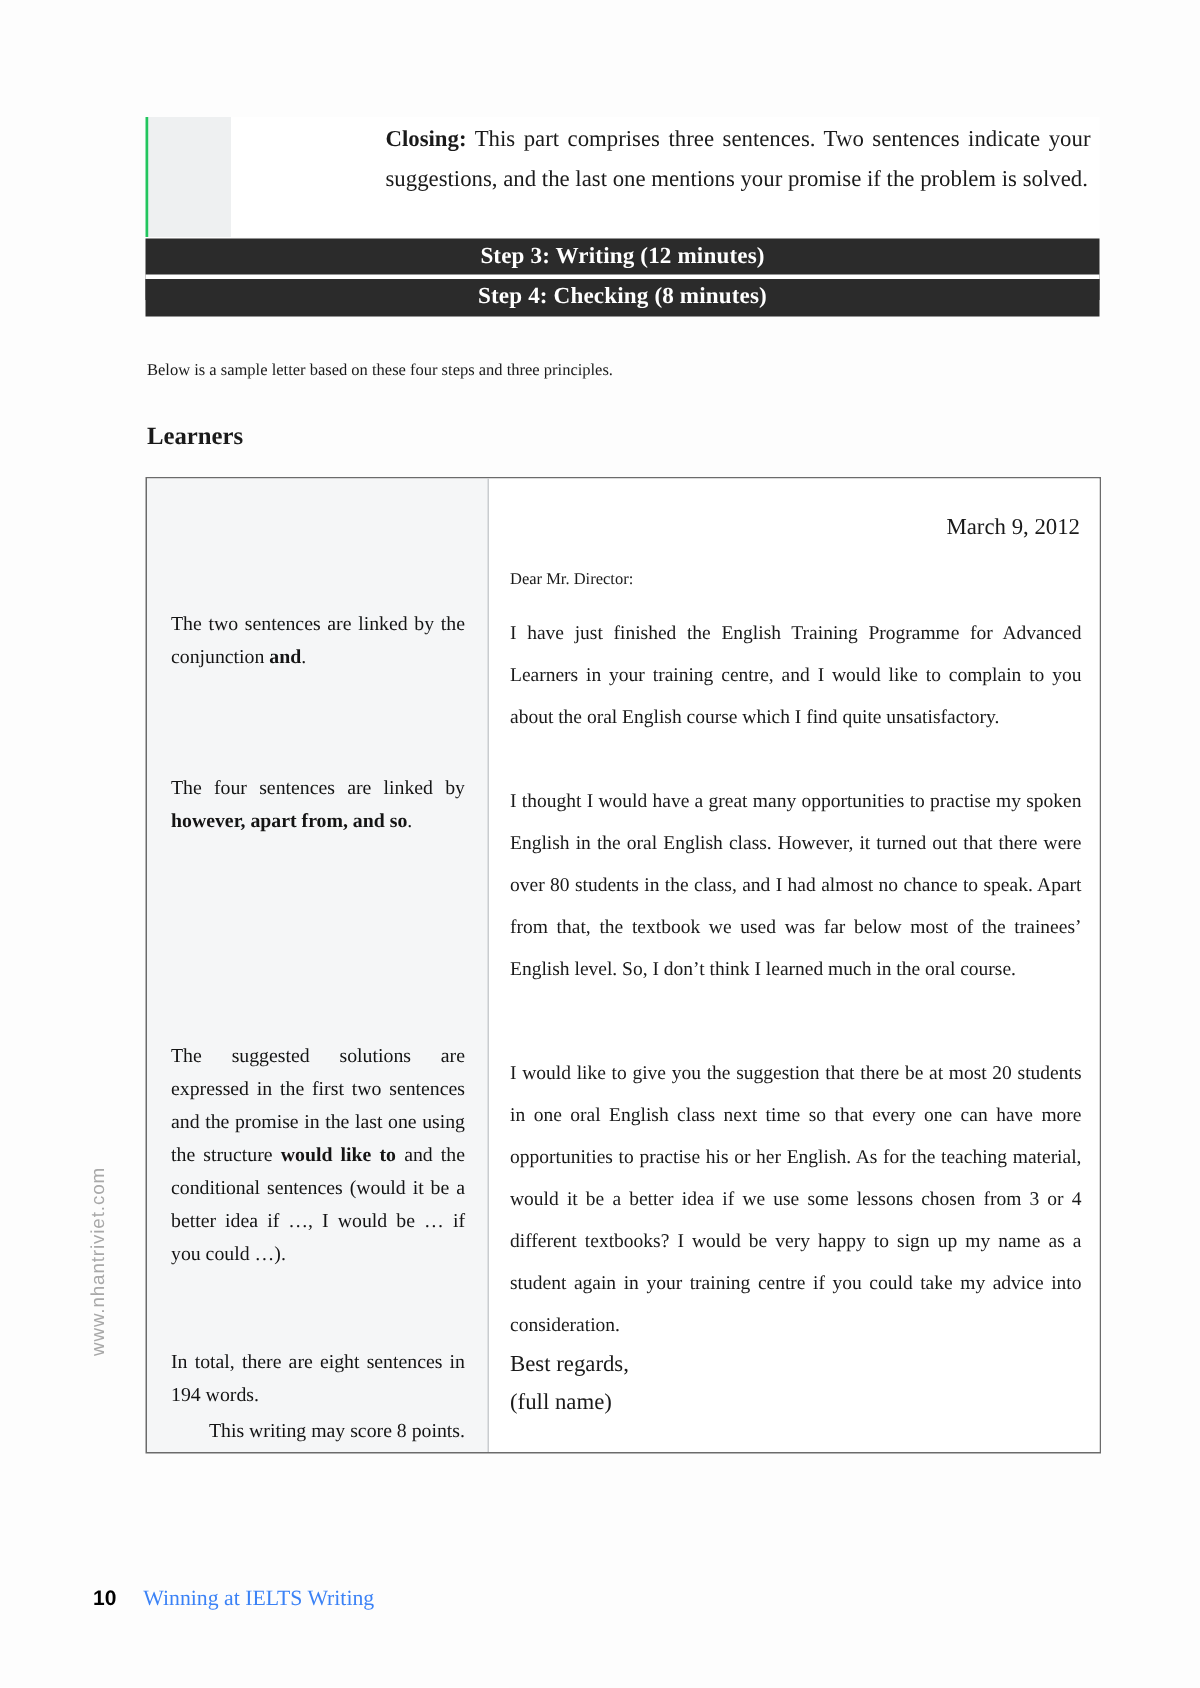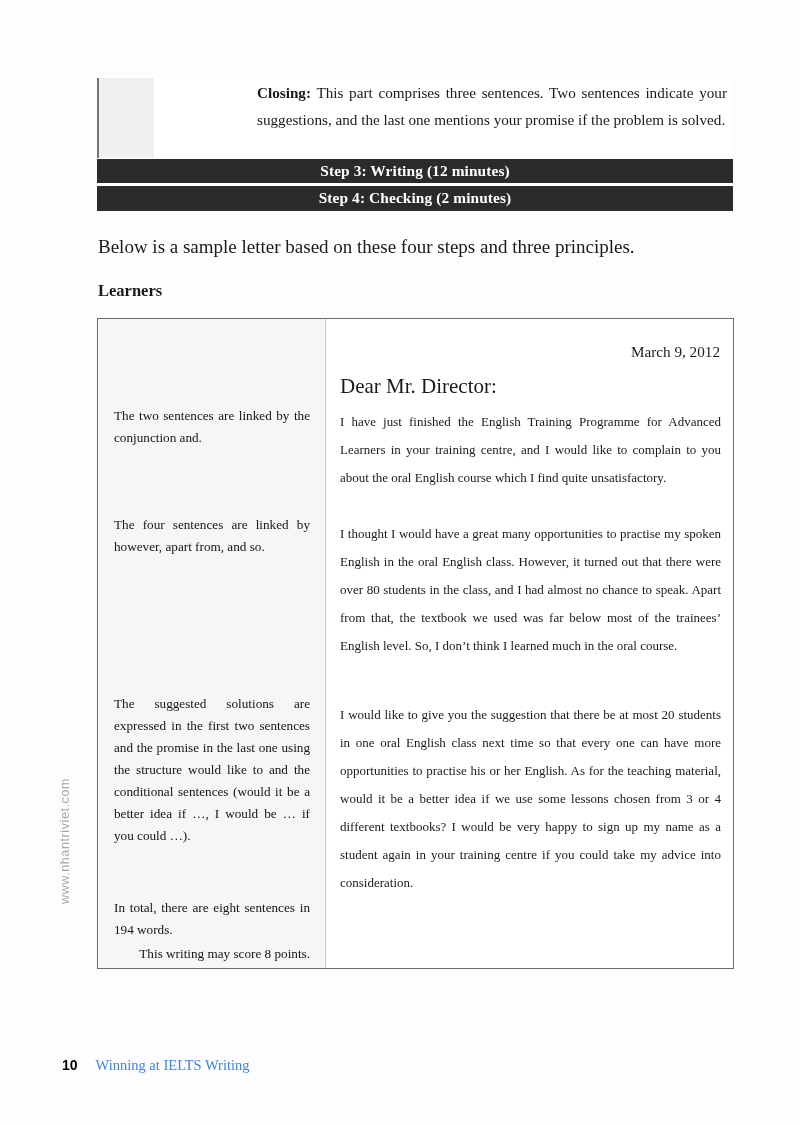--- a/index.html
+++ b/index.html
@@ -24,21 +24,21 @@
   }
 
   
   .top-block {
     position: absolute;
     left: 97px;
     top: 78px;
     width: 636px;
     height: 80px;
     background: #ffffff;
-    border-left: 2px solid #737373;
+    border-left: 2px solid #22c55e;
     box-sizing: border-box;
   }
   .top-block .gray-stub {
     position: absolute;
     left: 0;
     top: 0;
     width: 55px;
     height: 80px;
     background: #eef0f1;
   }
@@ -79,21 +79,21 @@
     background: #ffffff;
   }
   .step-bar-4 { top: 186px; height: 25px; }
 
   
   .intro-line {
     position: absolute;
     left: 98px;
     top: 235px;
     width: 640px;
-    font-size: 19px;
+    font-size: 11px;
     line-height: 24px;
   }
 
   
   .section-heading {
     position: absolute;
     left: 98px;
     top: 281px;
     font-size: 16.5px;
     font-weight: bold;
@@ -127,40 +127,40 @@
   .annot {
     position: absolute;
     left: 16px;
     width: 196px;
     font-size: 13.2px;
     line-height: 22px;
     text-align: justify;
     text-justify: inter-word;
     color: #141414;
   }
-  .annot b { font-weight: normal; }
+  .annot b { font-weight: bold; }
   .annot-1 { top: 86px; }
   .annot-2 { top: 195px; }
   .annot-3 { top: 374px; }
   .annot-4 { top: 578px; }
   .annot-5 { top: 624px; text-align: right; }
 
   .letter-date {
     position: absolute;
     right: 13px;
     top: 22px;
     font-size: 15.2px;
     line-height: 22px;
     margin-left: 48px;
   }
   .letter-salutation {
     position: absolute;
     left: 14px;
     top: 56px;
-    font-size: 21px;
+    font-size: 11px;
     line-height: 22px;
   }
   .letter-para {
     position: absolute;
     left: 14px;
     width: 381px;
     font-size: 13px;
     line-height: 28px;
     text-align: justify;
     text-justify: inter-word;
@@ -220,21 +220,21 @@
 
 <div class="top-block">
   <div class="gray-stub"></div>
   <div class="closing-para">
     <b>Closing:</b><span> This part comprises three sentences. Two sentences indicate your suggestions, and the last one mentions your promise if the problem is solved.</span>
   </div>
 </div>
 
 <div class="step-bar step-bar-3">Step 3: Writing (12 minutes)</div>
 <div class="step-bar-sep"></div>
-<div class="step-bar step-bar-4">Step 4: Checking (2 minutes)</div>
+<div class="step-bar step-bar-4">Step 4: Checking (8 minutes)</div>
 
 <div class="intro-line">Below is a sample letter based on these four steps and three principles.</div>
 
 <div class="section-heading">Learners</div>
 
 <div class="analysis-box">
 
   <div class="annot-col">
     <div class="annot annot-1"><span>The two sentences are linked by the conjunction </span><b>and</b><span>.</span></div>
 
@@ -246,20 +246,24 @@
 
     <div class="annot annot-5"><span>This writing may score 8 points.</span></div>
   </div>
 
   <div class="letter-col">
     <div class="letter-date">March 9, 2012</div>
     <div class="letter-salutation">Dear Mr. Director:</div>
     <div class="letter-para letter-p1">I have just finished the English Training Programme for Advanced Learners in your training centre, and I would like to complain to you about the oral English course which I find quite unsatisfactory.</div>
     <div class="letter-para letter-p2">I thought I would have a great many opportunities to practise my spoken English in the oral English class. However, it turned out that there were over 80 students in the class, and I had almost no chance to speak. Apart from that, the textbook we used was far below most of the trainees’ English level. So, I don’t think I learned much in the oral course.</div>
     <div class="letter-para letter-p3">I would like to give you the suggestion that there be at most 20 students in one oral English class next time so that every one can have more opportunities to practise his or her English. As for the teaching material, would it be a better idea if we use some lessons chosen from 3 or 4 different textbooks? I would be very happy to sign up my name as a student again in your training centre if you could take my advice into consideration.</div>
+    <div class="letter-signoff">
+      <div>Best regards,</div>
+      <div>(full name)</div>
+    </div>
   </div>
 
 </div>
 
 <div class="watermark">www.nhantriviet.com</div>
 
 <div class="footer">
   <span class="footer-page-no">10</span>
   <span class="footer-title">Winning at IELTS Writing</span>
 </div>

